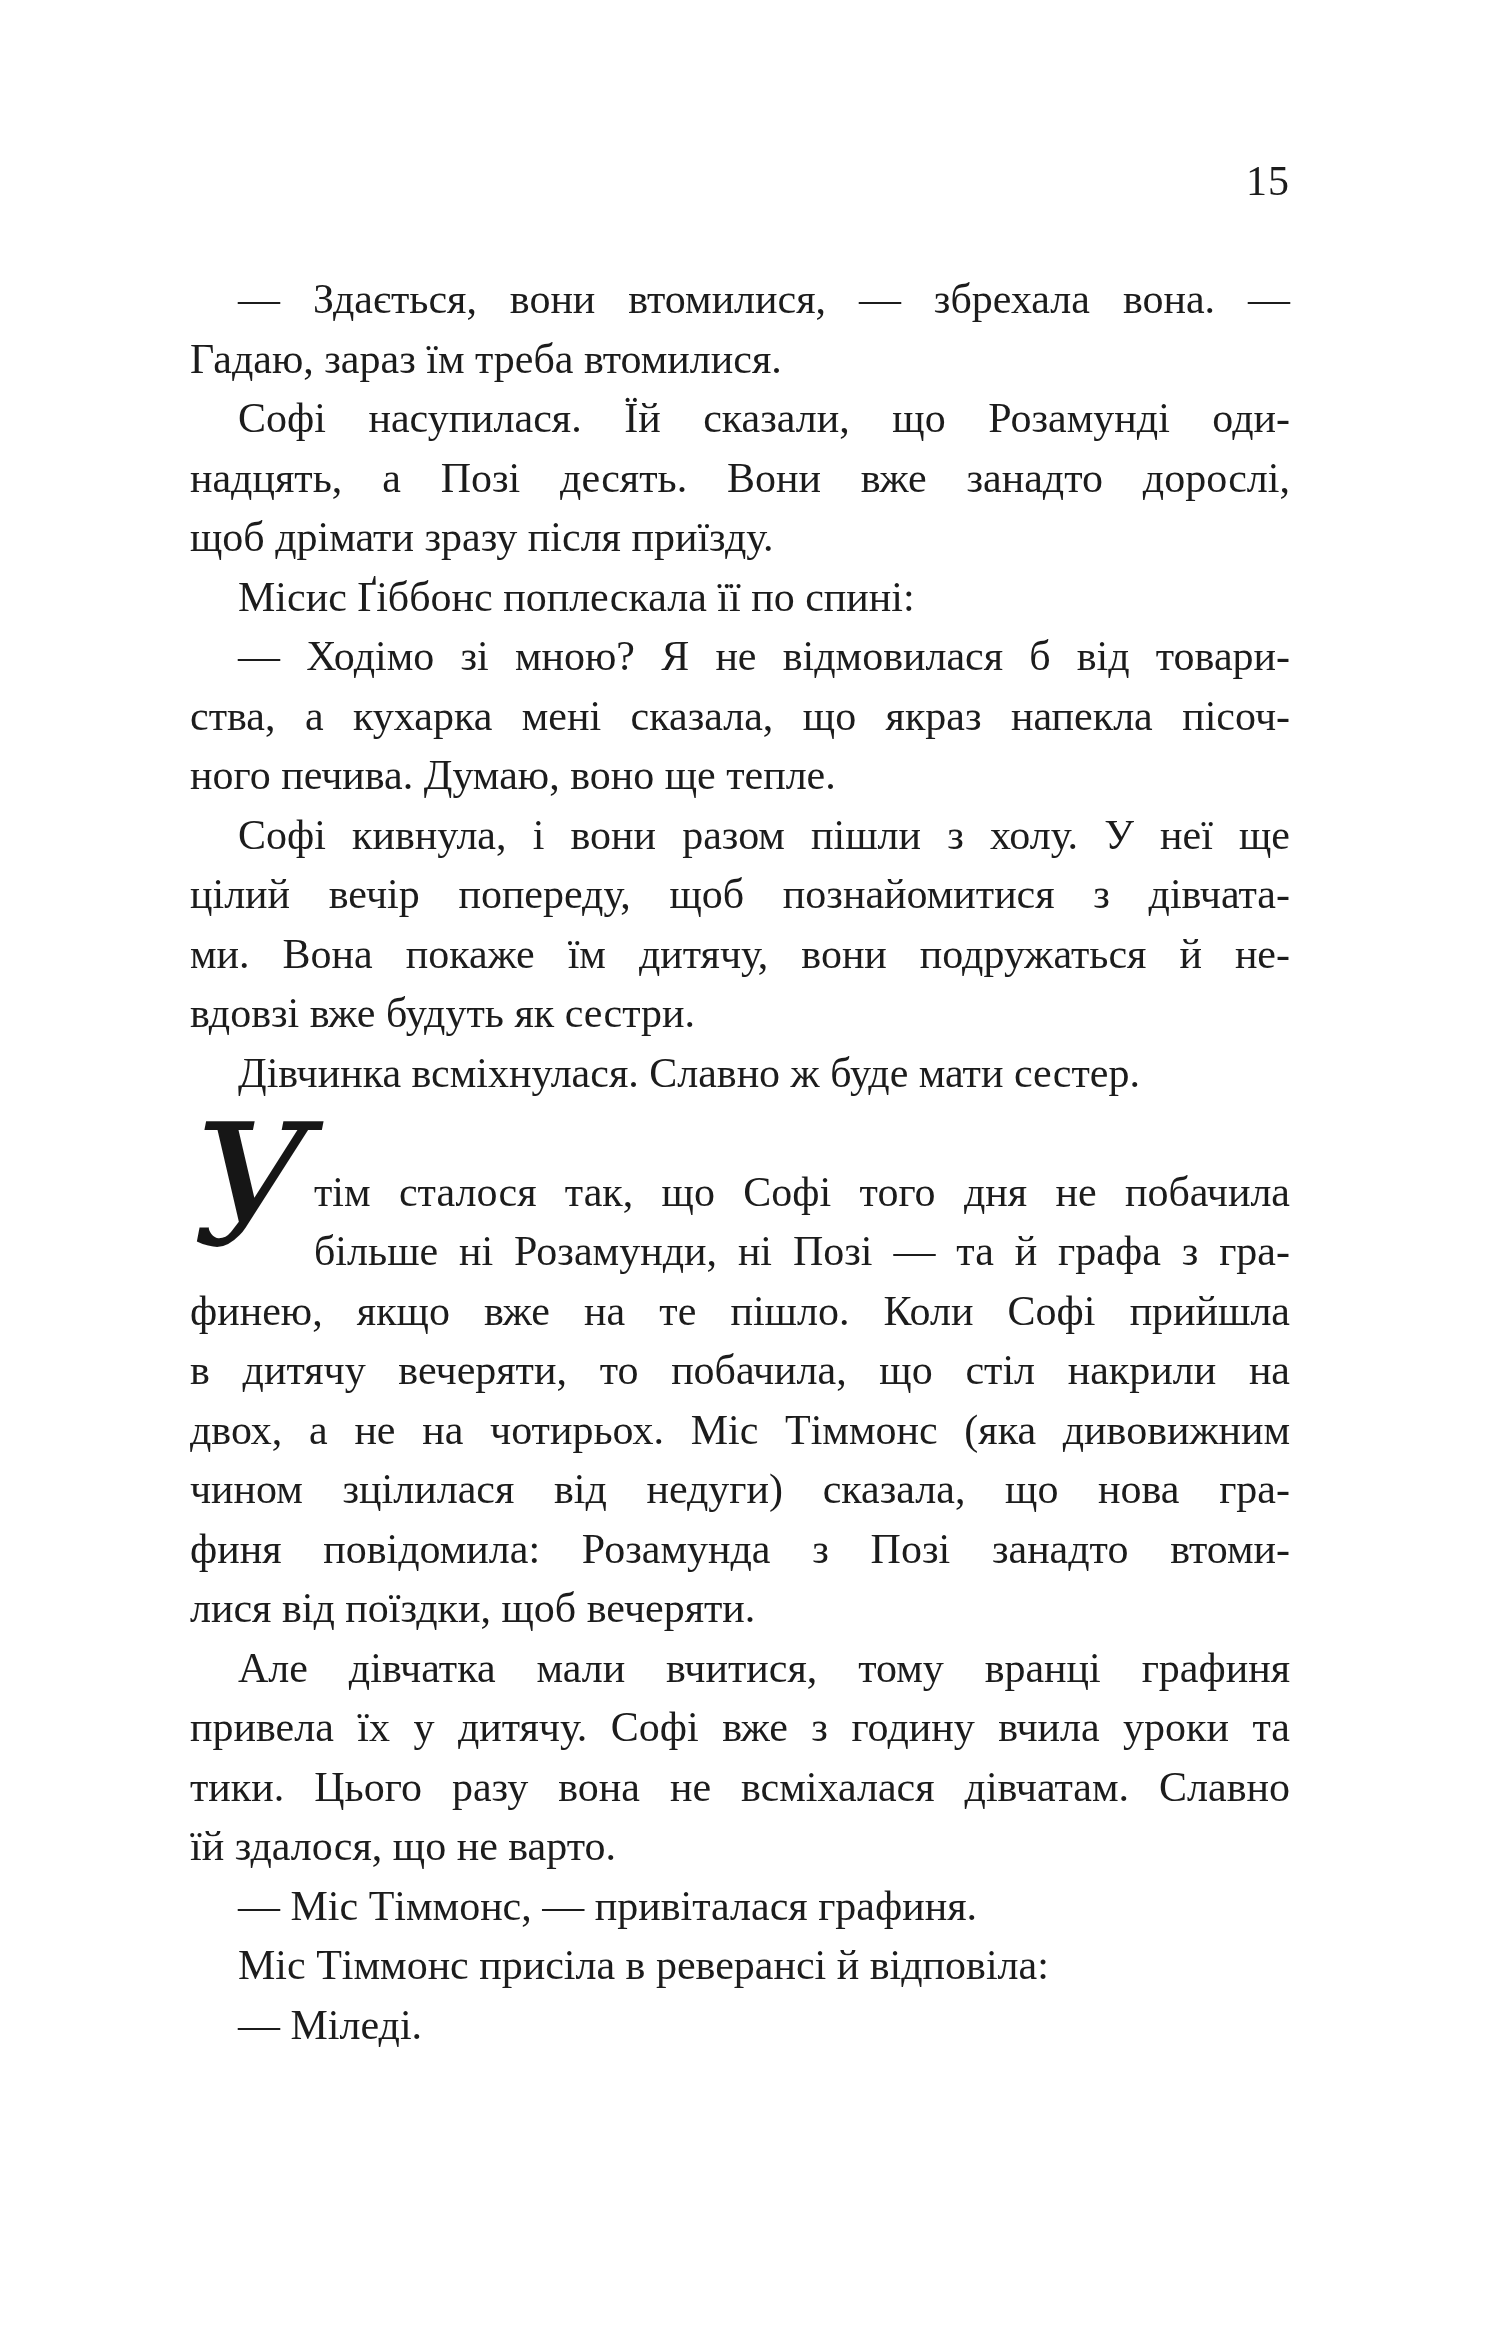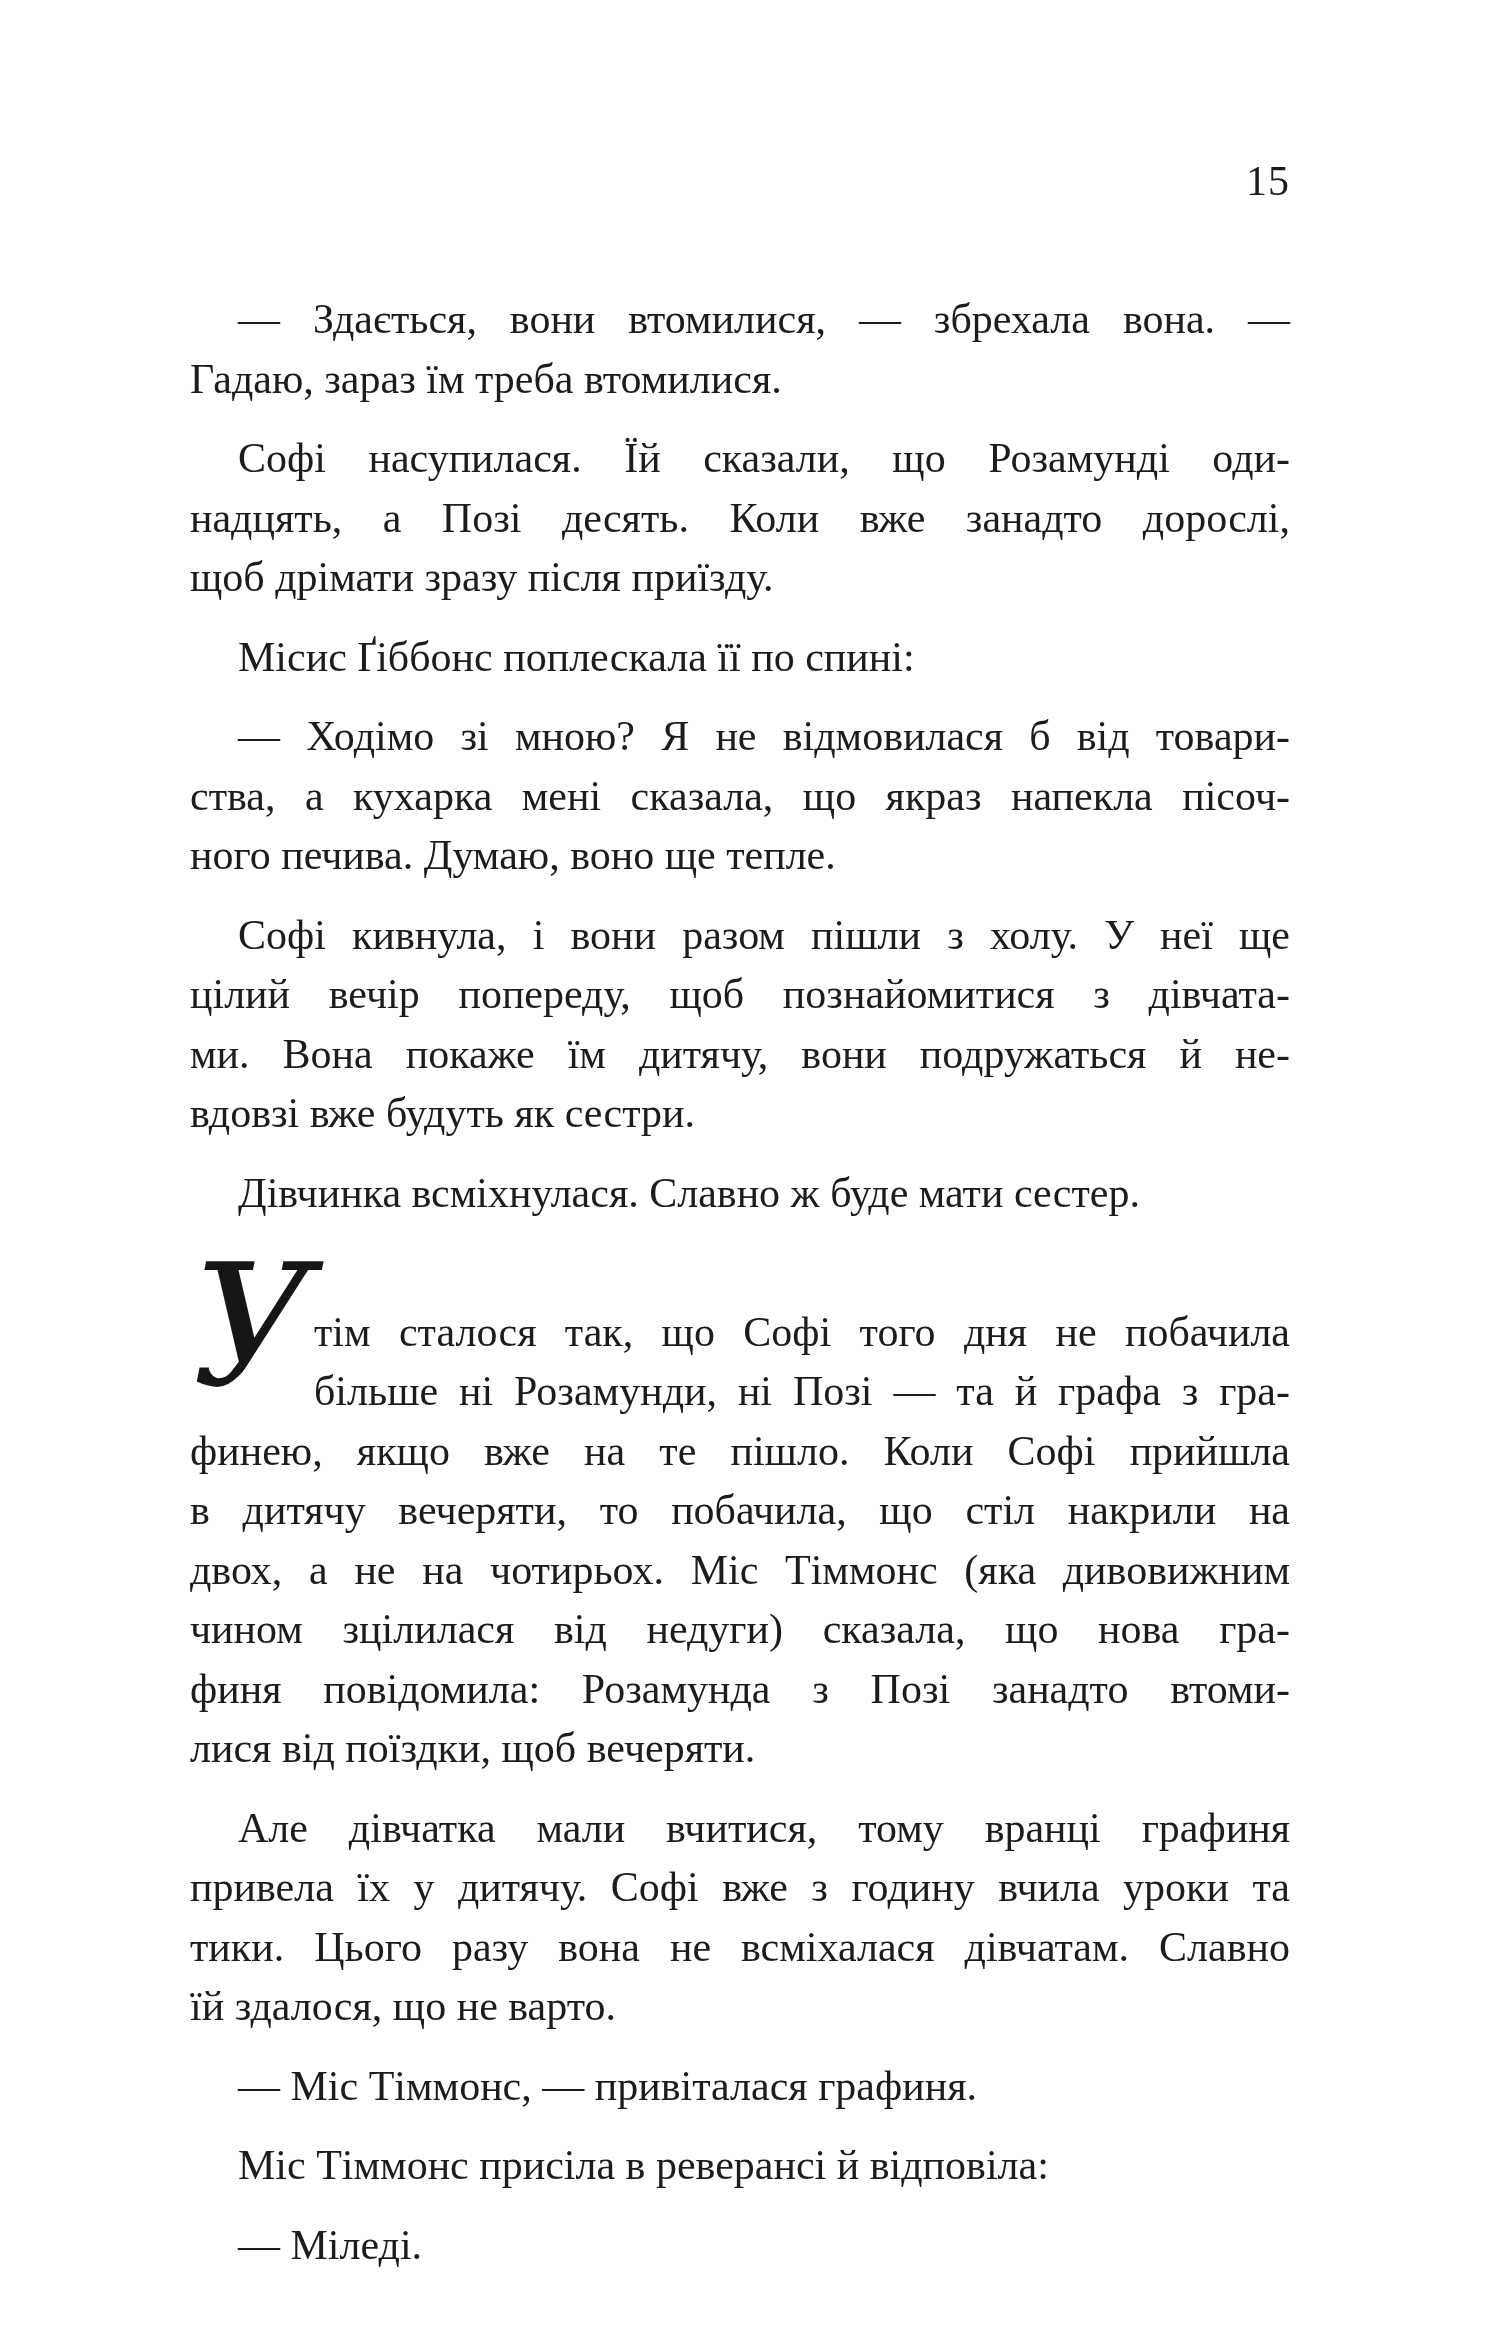--- a/index.html
+++ b/index.html
@@ -21,21 +21,21 @@
     letter-spacing: 1px;
   }
   .text-block {
     position: absolute;
     left: 190px;
     top: 270px;
     width: 1100px;
     font-size: 42px;
     line-height: 59.5px;
   }
-  .para { position: relative; margin-top: 20px; }
+  .para { position: relative; }
   .line {
     text-align: justify;
     text-align-last: justify;
     height: 59.5px;
     overflow: visible;
   }
   .line.indent { text-indent: 48px; }
   .line.last { text-align-last: left; }
   .line.drop-offset { margin-left: 124px; }
   .spacer { height: 59.5px; }
@@ -55,21 +55,21 @@
 
 <div class="page">
   <div class="page-number">15</div>
   <div class="text-block">
       <div class="para">
         <div class="line indent">— Здається, вони втомилися, — збрехала вона. —</div>
         <div class="line last">Гадаю, зараз їм треба втомилися.</div>
       </div>
       <div class="para">
         <div class="line indent">Софі насупилася. Їй сказали, що Розамунді оди-</div>
-        <div class="line">надцять, а Позі десять. Коли вже занадто дорослі,</div>
+        <div class="line">надцять, а Позі десять. Вони вже занадто дорослі,</div>
         <div class="line last">щоб дрімати зразу після приїзду.</div>
       </div>
       <div class="para">
         <div class="line last indent">Місис Ґіббонс поплескала її по спині:</div>
       </div>
       <div class="para">
         <div class="line indent">— Ходімо зі мною? Я не відмовилася б від товари-</div>
         <div class="line">ства, а кухарка мені сказала, що якраз напекла пісоч-</div>
         <div class="line last">ного печива. Думаю, воно ще тепле.</div>
       </div>

